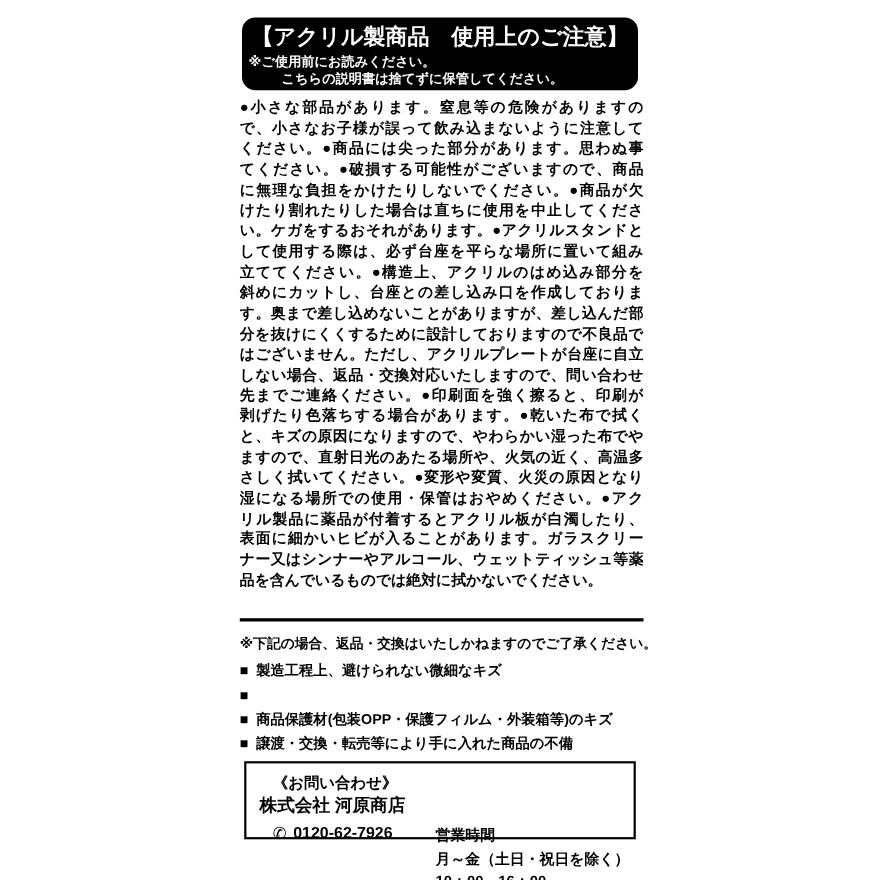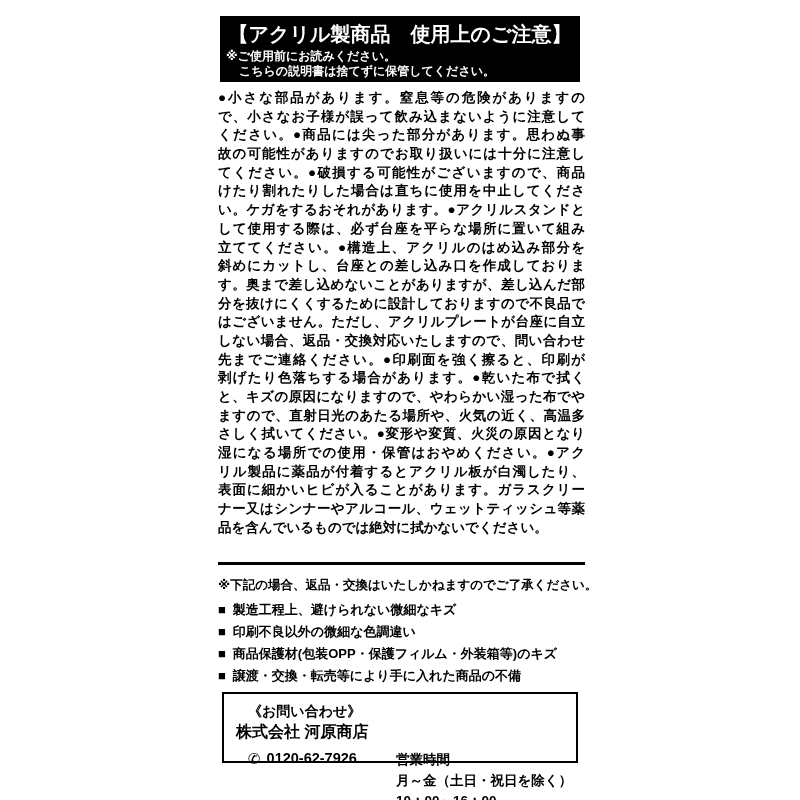--- a/index.html
+++ b/index.html
@@ -11,30 +11,31 @@
     font-weight: 700;
     -webkit-font-smoothing: antialiased;
   }
   .sheet { position: relative; width: 800px; height: 800px; background: #fff; overflow: hidden; }
 
   
   .header-box {
     position: absolute; left: 220px; top: 16px; width: 360px; height: 66px;
     background: #000; color: #fff; box-sizing: border-box;
     padding: 4px 6px 0 6px;
+    border-radius: 12px;
   }
   .header-title {
     font-size: 20px; font-weight: 700; white-space: nowrap;
     text-align: center; letter-spacing: 0px; line-height: 28px;
   }
   .header-notes { margin-top: 1px; }
   .header-note-line {
     font-size: 12px; font-weight: 700; line-height: 15px; white-space: nowrap;
   }
-  .header-note-line:not(:first-child) { margin-left: 13px; }
+  .header-note-line:not(:first-child) { margin-left: 30px; }
 
   
   .precautions {
     position: absolute; left: 218px; top: 89px; width: 367px;
   }
   .p-line {
     font-size: 13.5px; font-weight: 700; line-height: 18.7px; height: 18.7px;
     text-align: justify; text-align-last: justify;
     overflow: hidden; white-space: nowrap;
   }
@@ -83,22 +84,22 @@
     <div class="header-note-line">※ご使用前にお読みください。</div>
         <div class="header-note-line">こちらの説明書は捨てずに保管してください。</div>
       </div>
   </div>
 
   <div class="precautions">
 
   <div class="p-line">●小さな部品があります。窒息等の危険がありますの</div>
       <div class="p-line">で、小さなお子様が誤って飲み込まないように注意して</div>
       <div class="p-line">ください。●商品には尖った部分があります。思わぬ事</div>
-      <div class="p-line">故の可能性がありますのでお取り扱いには十分に注意し</div>
       <div class="p-line">てください。●破損する可能性がございますので、商品</div>
+      <div class="p-line">に無理な負担をかけたりしないでください。●商品が欠</div>
       <div class="p-line">けたり割れたりした場合は直ちに使用を中止してくださ</div>
       <div class="p-line">い。ケガをするおそれがあります。●アクリルスタンドと</div>
       <div class="p-line">して使用する際は、必ず台座を平らな場所に置いて組み</div>
       <div class="p-line">立ててください。●構造上、アクリルのはめ込み部分を</div>
       <div class="p-line">斜めにカットし、台座との差し込み口を作成しておりま</div>
       <div class="p-line">す。奥まで差し込めないことがありますが、差し込んだ部</div>
       <div class="p-line">分を抜けにくくするために設計しておりますので不良品で</div>
       <div class="p-line">はございません。ただし、アクリルプレートが台座に自立</div>
       <div class="p-line">しない場合、返品・交換対応いたしますので、問い合わせ</div>
       <div class="p-line">先までご連絡ください。●印刷面を強く擦ると、印刷が</div>
@@ -118,21 +119,20 @@
   <div class="returns-notice">※下記の場合、返品・交換はいたしかねますのでご了承ください。</div>
 
   <div class="returns-list">
 
   <div class="return-item">
       <span class="square-bullet">■</span>
       <span>製造工程上、避けられない微細なキズ</span>
     </div>
       <div class="return-item">
       <span class="square-bullet">■</span>
-      <span>印刷不良以外の微細な色調違い</span>
     </div>
       <div class="return-item">
       <span class="square-bullet">■</span>
       <span>商品保護材(包装OPP・保護フィルム・外装箱等)のキズ</span>
     </div>
       <div class="return-item">
       <span class="square-bullet">■</span>
       <span>譲渡・交換・転売等により手に入れた商品の不備</span>
     </div>
     </div>

